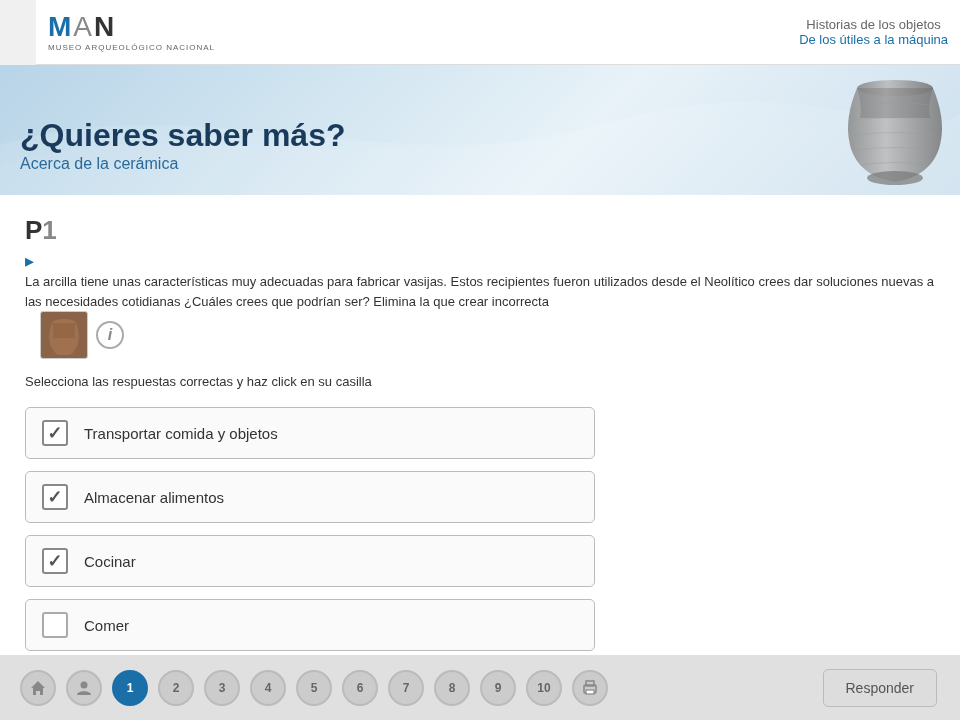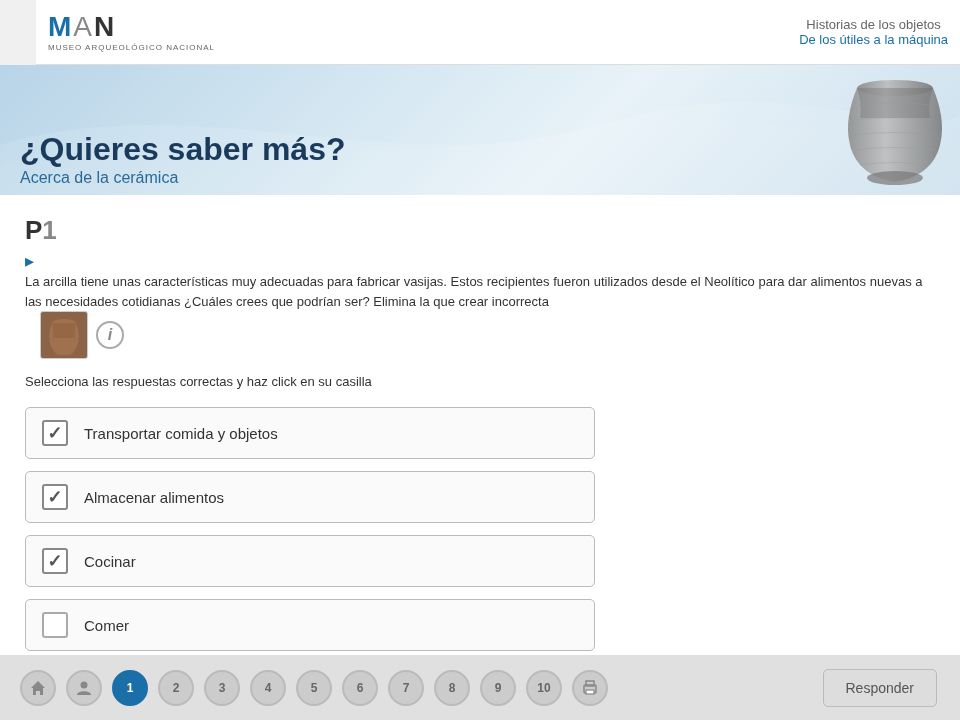--- a/index.html
+++ b/index.html
@@ -69,21 +69,21 @@
       background: linear-gradient(135deg, #b8d4e8 0%, #d0e4f0 30%, #e8f2f8 60%, #cce0ee 100%);
       overflow: hidden;
     }
     #banner-wave {
       position: absolute;
       top: 0; left: 0; right: 0; bottom: 0;
       opacity: 0.4;
     }
     #banner-text {
       position: absolute;
-      bottom: 8px;
+      bottom: 22px;
       left: 20px;
     }
     #banner-heading {
       font-size: 32px;
       font-weight: bold;
       color: #1a3a5c;
       line-height: 1.1;
     }
     #banner-subheading {
       font-size: 16px;
@@ -323,21 +323,21 @@
   </div>
 </div>
 
 <div id="content">
 
   <div id="question-header">
     <div id="question-number">
       <span class="p" style="color:#333; font-size:26px; font-weight:bold;">P</span><span class="num" style="color:#888; font-size:26px; font-weight:bold;">1</span>
     </div>
     <div id="question-bullet">▸</div>
-    <div id="question-text">La arcilla tiene unas características muy adecuadas para fabricar vasijas. Estos recipientes fueron utilizados desde el Neolítico para dar alimentos nuevas a las necesidades cotidianas ¿Cuáles crees que podrían ser? Elimina la que crear incorrecta</div>
+    <div id="question-text">La arcilla tiene unas características muy adecuadas para fabricar vasijas. Estos recipientes fueron utilizados desde el Neolítico crees dar soluciones nuevas a las necesidades cotidianas ¿Cuáles crees que podrían ser? Elimina la que crear incorrecta</div>
     <div id="question-meta">
       <div id="question-thumbnail">
         <svg width="40" height="40" viewBox="0 0 40 40">
           <ellipse cx="20" cy="8" rx="12" ry="4" fill="#a0714f"></ellipse>
           <path d="M8,8 C5,15 4,24 7,31 C10,38 15,42 20,42 C25,42 30,38 33,31 C36,24 35,15 32,8 Z" fill="#a0714f"></path>
           <path d="M8,8 C9,13 10,18 9,23 L31,23 C30,18 31,13 32,8 Z" fill="#8B5E3C" opacity="0.5"></path>
         </svg>
       </div>
       <div id="info-icon">i</div>
     </div>

